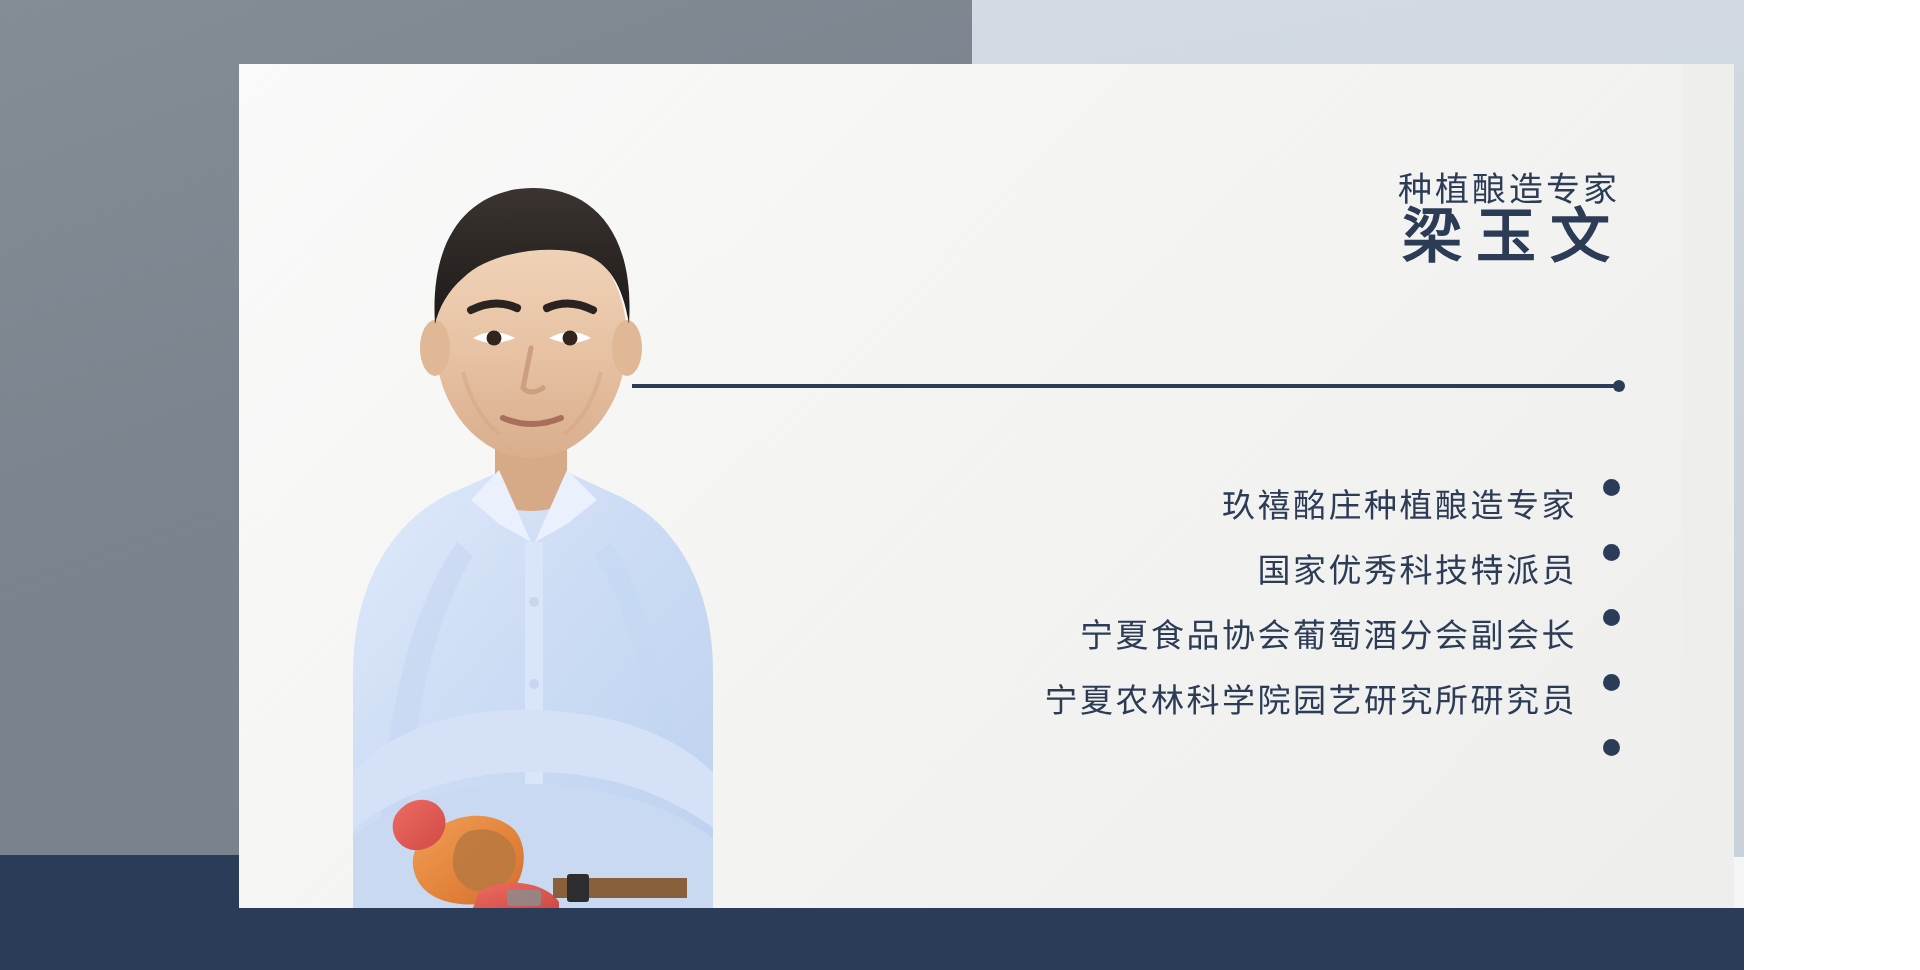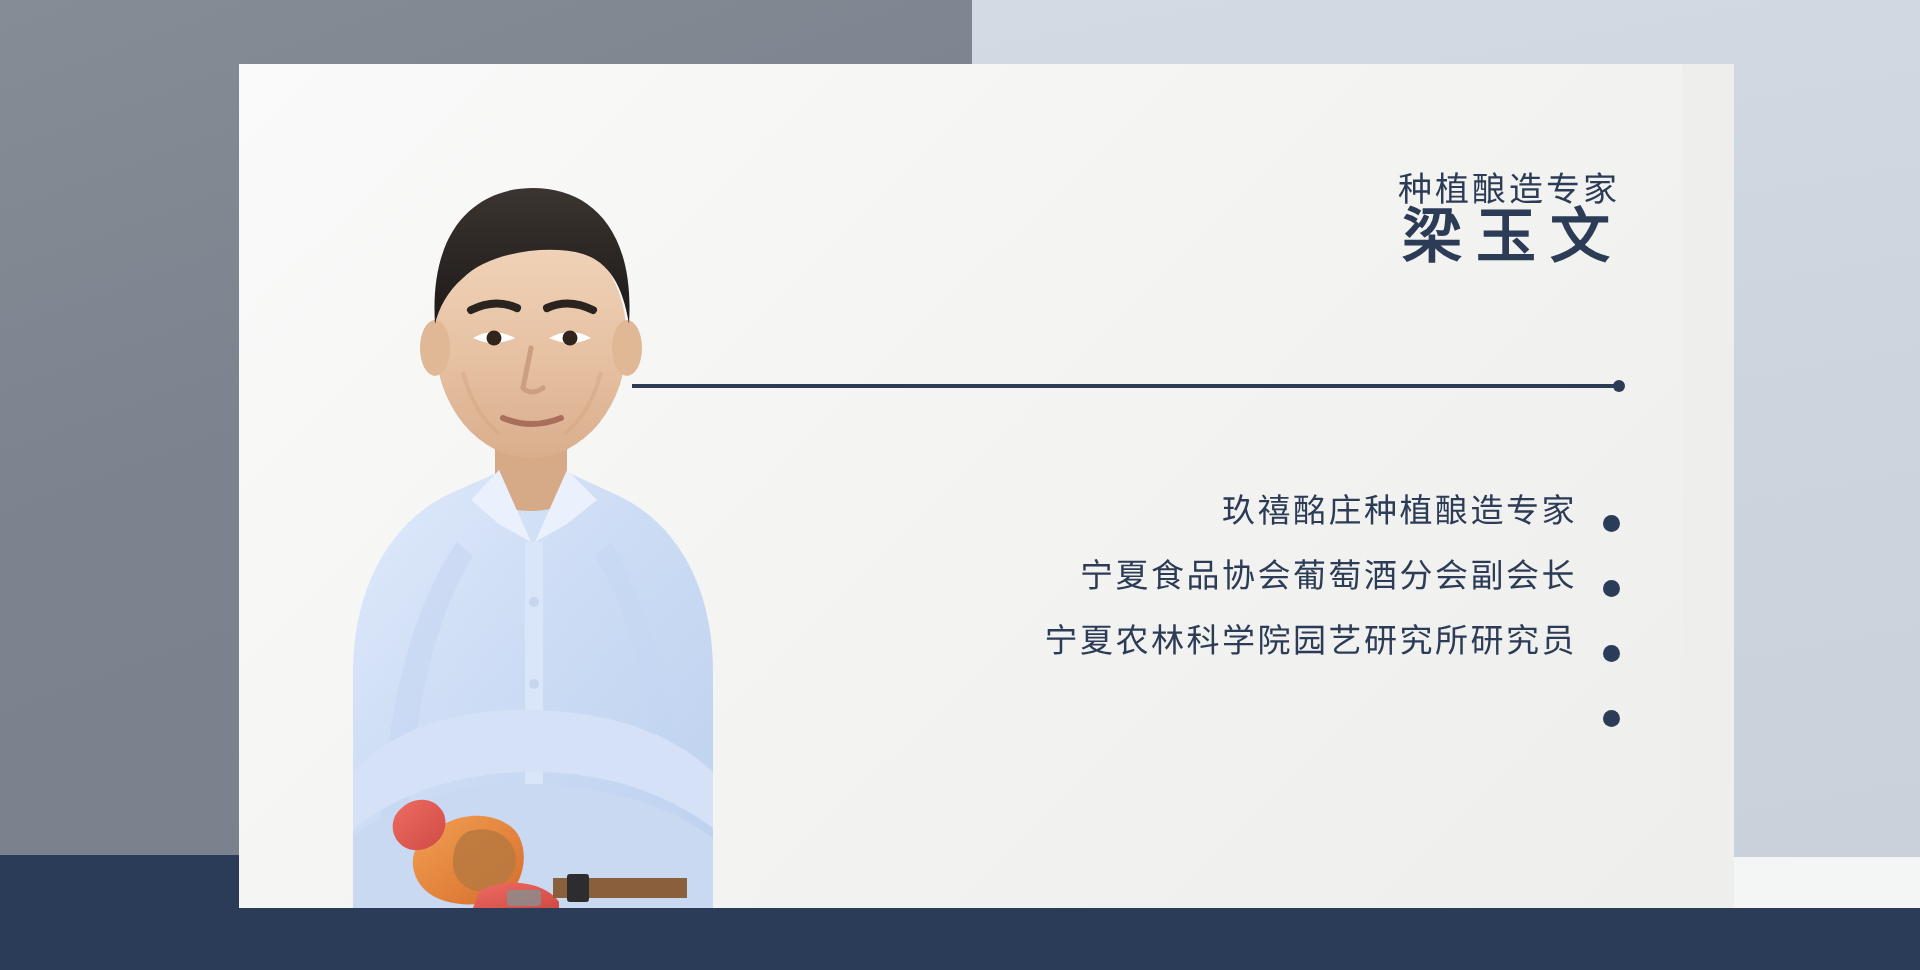--- a/index.html
+++ b/index.html
@@ -7,21 +7,21 @@
     margin: 0;
     padding: 0;
     background: #ffffff;
   }
   body {
     font-family: "Liberation Sans", "DejaVu Sans", sans-serif;
   }
 
   .stage {
     position: relative;
-    width: 1920px;
+    width: 1744px;
     height: 970px;
     overflow: hidden;
     background: #f4f5f5;
   }
 
   
   .bg-gray-block {
     position: absolute;
     left: 0;
     top: 0;
@@ -146,21 +146,21 @@
     position: absolute;
     right: 0;
     top: 415px;
     width: 100%;
     list-style: none;
     margin: 0;
     padding: 0;
   }
   .cred-item {
     display: flex;
-    align-items: flex-end;
+    align-items: flex-start;
     justify-content: flex-end;
     height: 53px;
     margin-bottom: 12px;
   }
   .cred-text {
     font-size: 33px;
     letter-spacing: 2.5px;
     color: #2c3c56;
     white-space: nowrap;
     font-family: "Liberation Sans", "DejaVu Sans", sans-serif;
@@ -292,20 +292,24 @@
 
       <div class="divider"></div>
       <div class="divider-dot"></div>
 
       <ul class="credentials">
         <li class="cred-item">
           <span class="cred-text">玖禧酩庄种植酿造专家</span>
           <span class="cred-bullet"></span>
         </li>
         <li class="cred-item">
+          <span class="cred-text">国家优秀科技特派员</span>
+          <span class="cred-bullet"></span>
+        </li>
+        <li class="cred-item">
           <span class="cred-text">宁夏食品协会葡萄酒分会副会长</span>
           <span class="cred-bullet"></span>
         </li>
         <li class="cred-item">
           <span class="cred-text">宁夏农林科学院园艺研究所研究员</span>
           <span class="cred-bullet"></span>
         </li>
         <li class="cred-item">
           <span class="cred-bullet"></span>
         </li>

